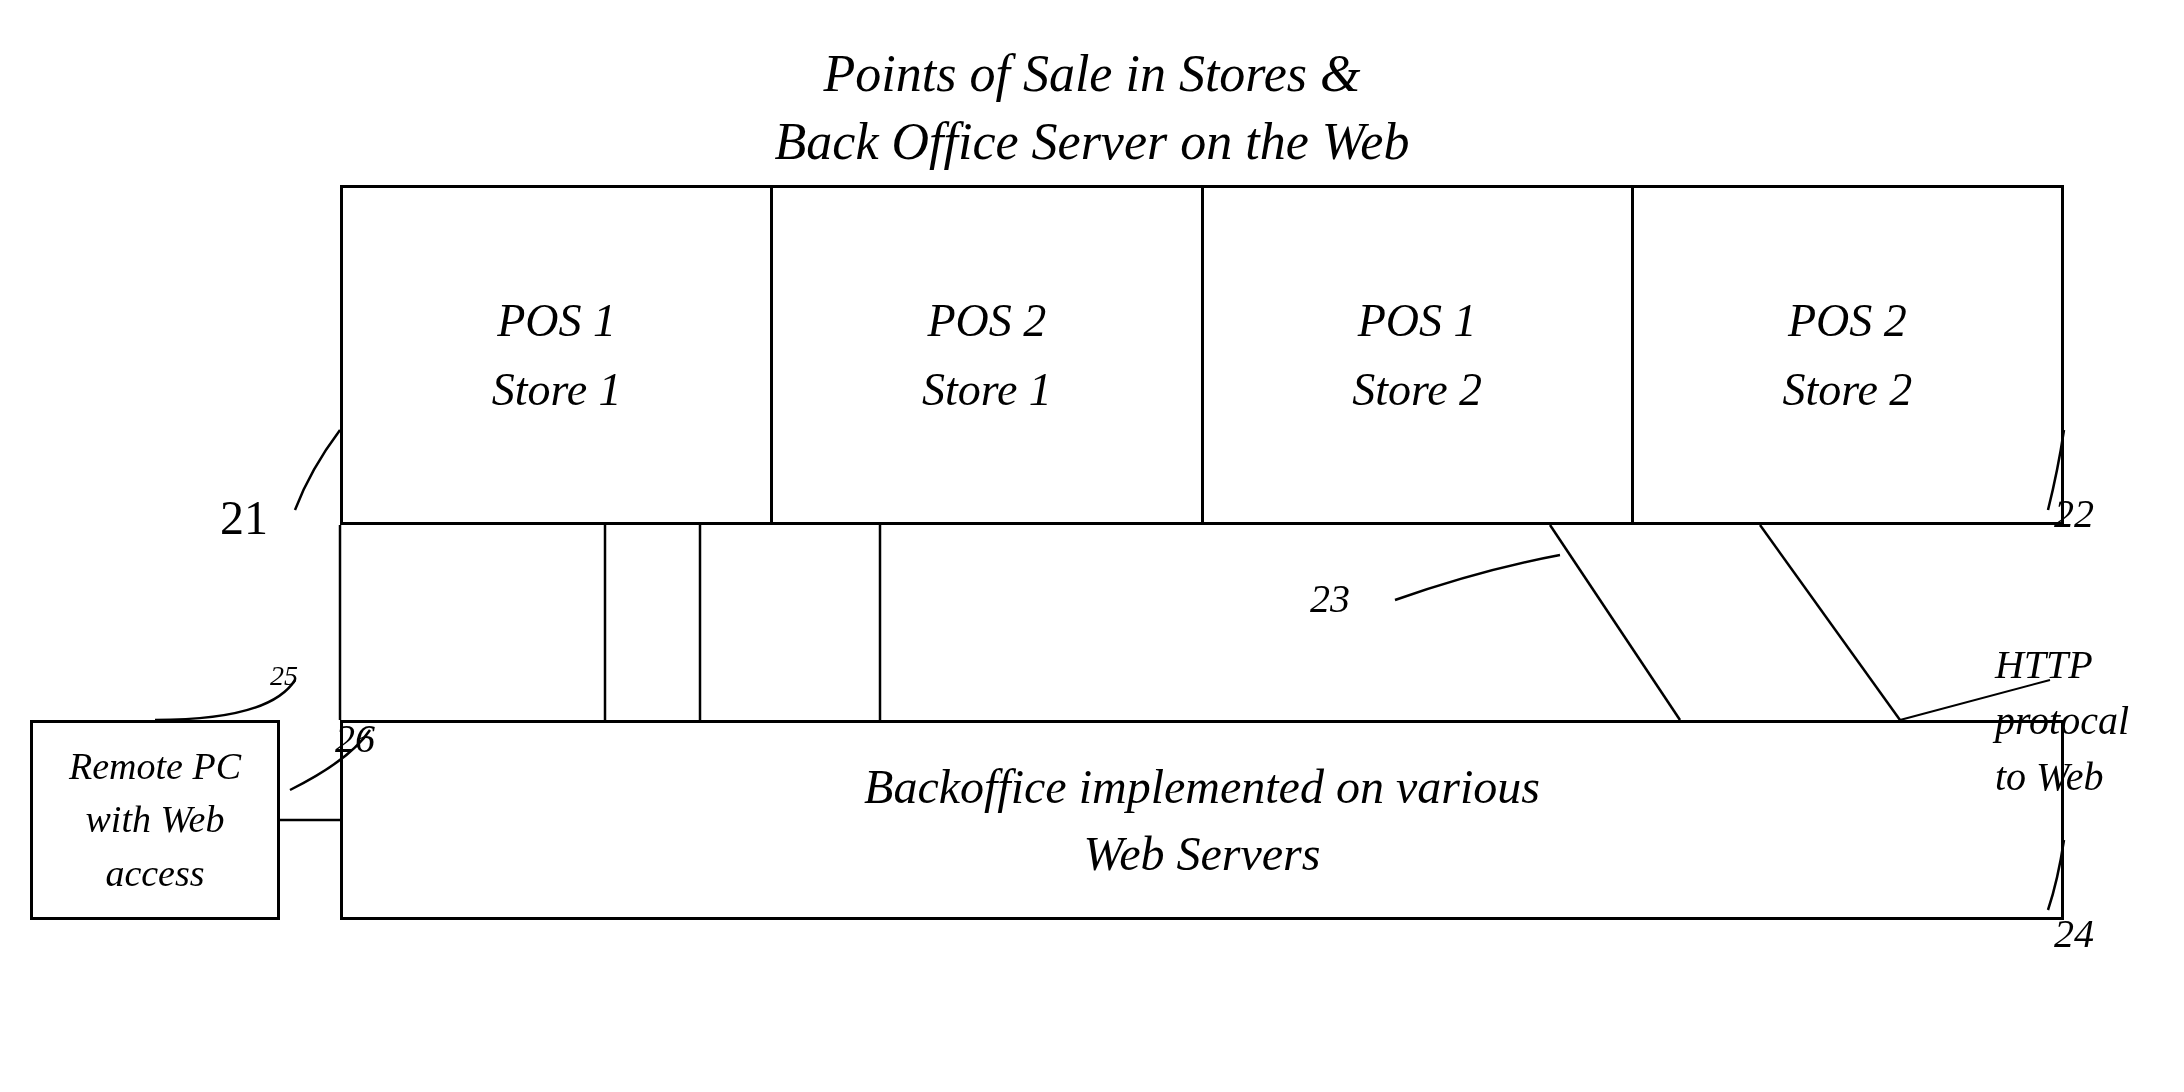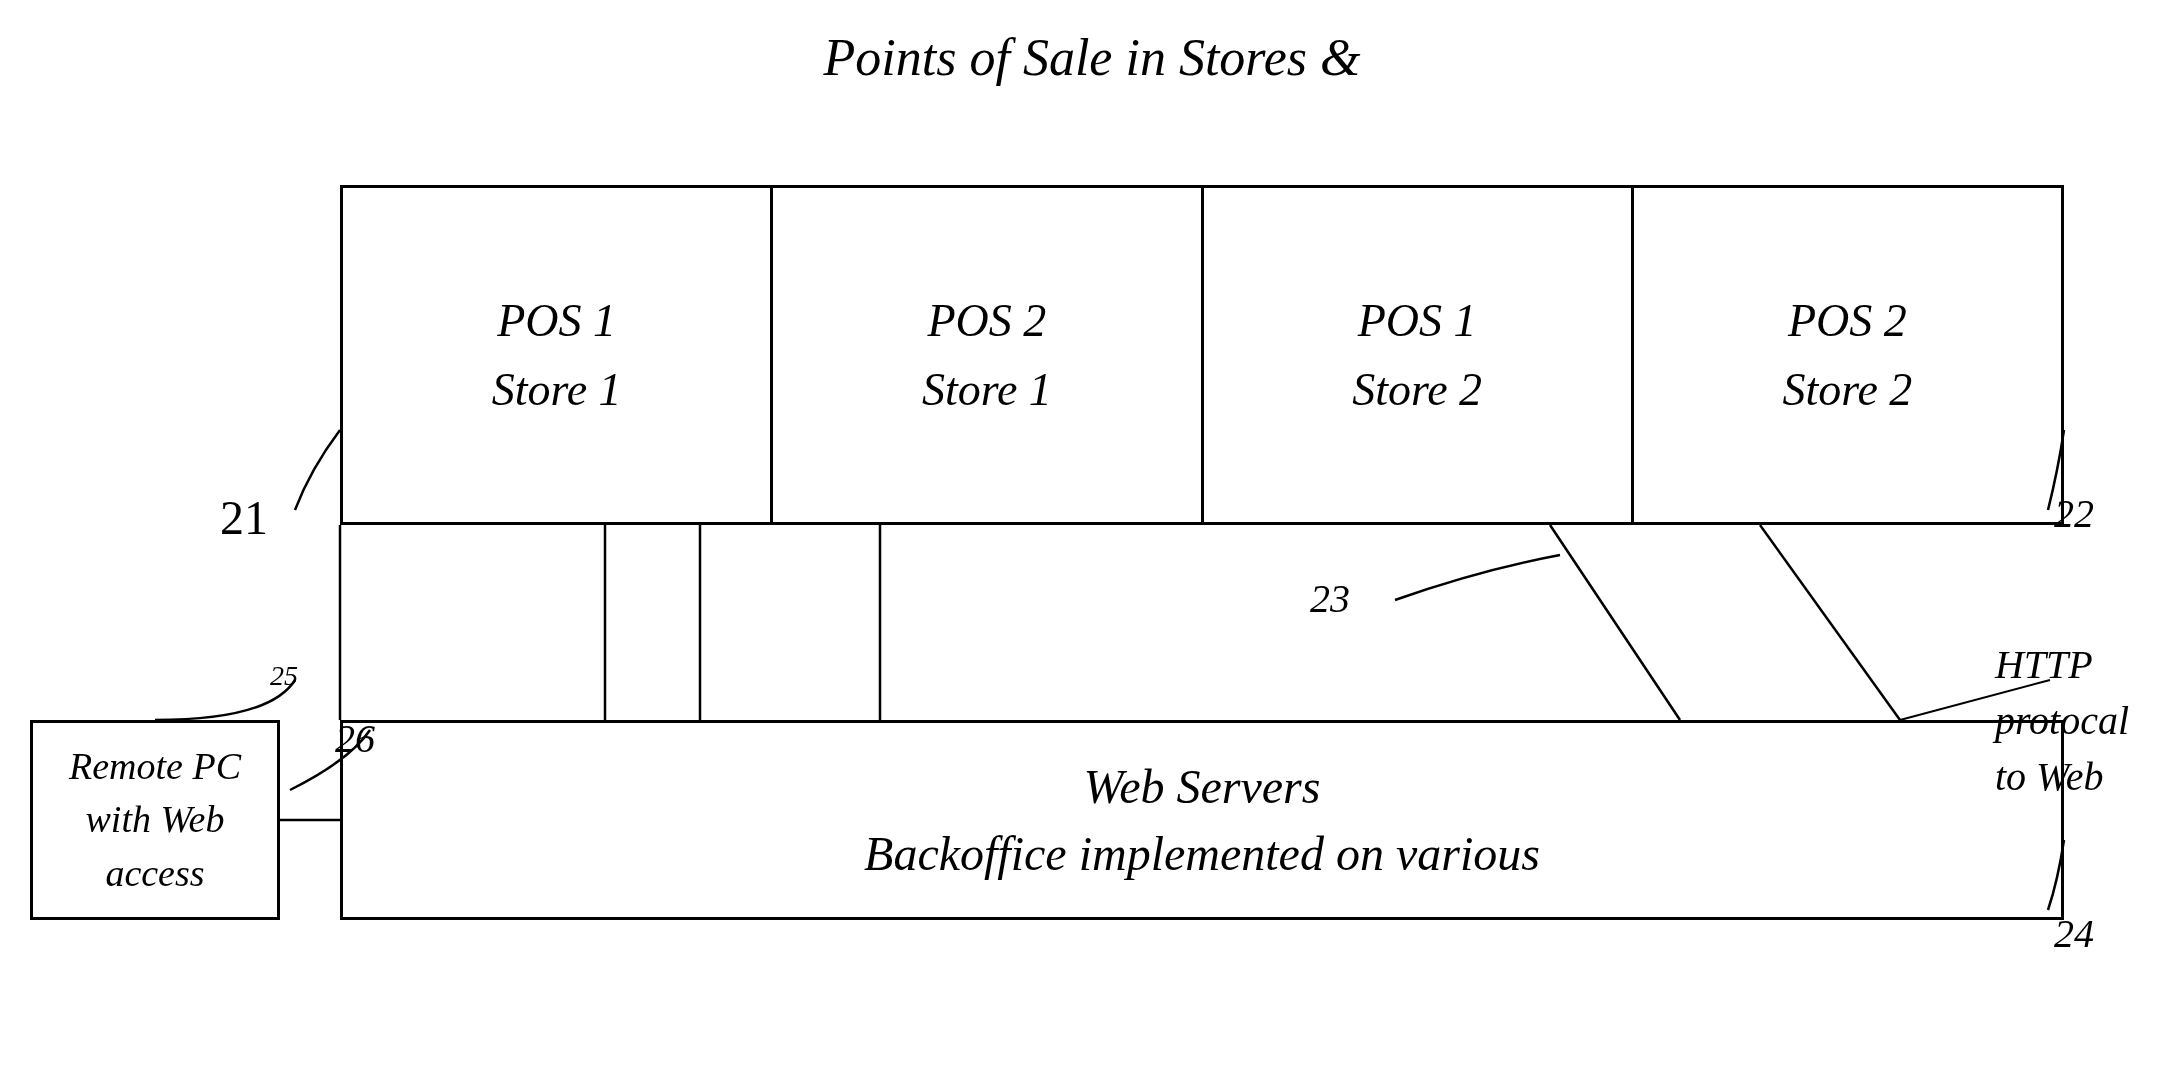--- a/index.html
+++ b/index.html
@@ -11,21 +11,21 @@
       overflow: hidden;
       position: relative;
     }
     .diagram-container {
       width: 2184px;
       height: 1092px;
       position: relative;
     }
     .title {
       text-align: center;
-      padding-top: 24px;
+      padding-top: 40px;
       font-style: italic;
       font-size: 52px;
       line-height: 1.3;
       font-weight: normal;
     }
     
     .pos-row {
       position: absolute;
       top: 185px;
       left: 340px;
@@ -143,20 +143,21 @@
       pointer-events: none;
     }
   </style>
 </head>
 <body>
 
 <div class="diagram-container">
 
   <div class="title">
     <div>Points of Sale in Stores &amp;</div>
+    <div>Back Office Server on the Web</div>
   </div>
 
   <div class="pos-row">
     <div class="pos-box">
       <span>POS 1</span>
       <span>Store 1</span>
     </div>
     <div class="pos-box">
       <span>POS 2</span>
       <span>Store 1</span>
@@ -166,22 +167,22 @@
       <span>Store 2</span>
     </div>
     <div class="pos-box">
       <span>POS 2</span>
       <span>Store 2</span>
     </div>
   </div>
 
   <div class="backoffice-box">
     <div>
+      <div>Backoffice implemented on various</div>
       <div>Web Servers</div>
-      <div>Backoffice implemented on various</div>
     </div>
   </div>
 
   <div class="remote-pc-box">
     <div style="">
       <div>Remote PC</div>
       <div>with Web</div>
       <div>access</div>
     </div>
   </div>

